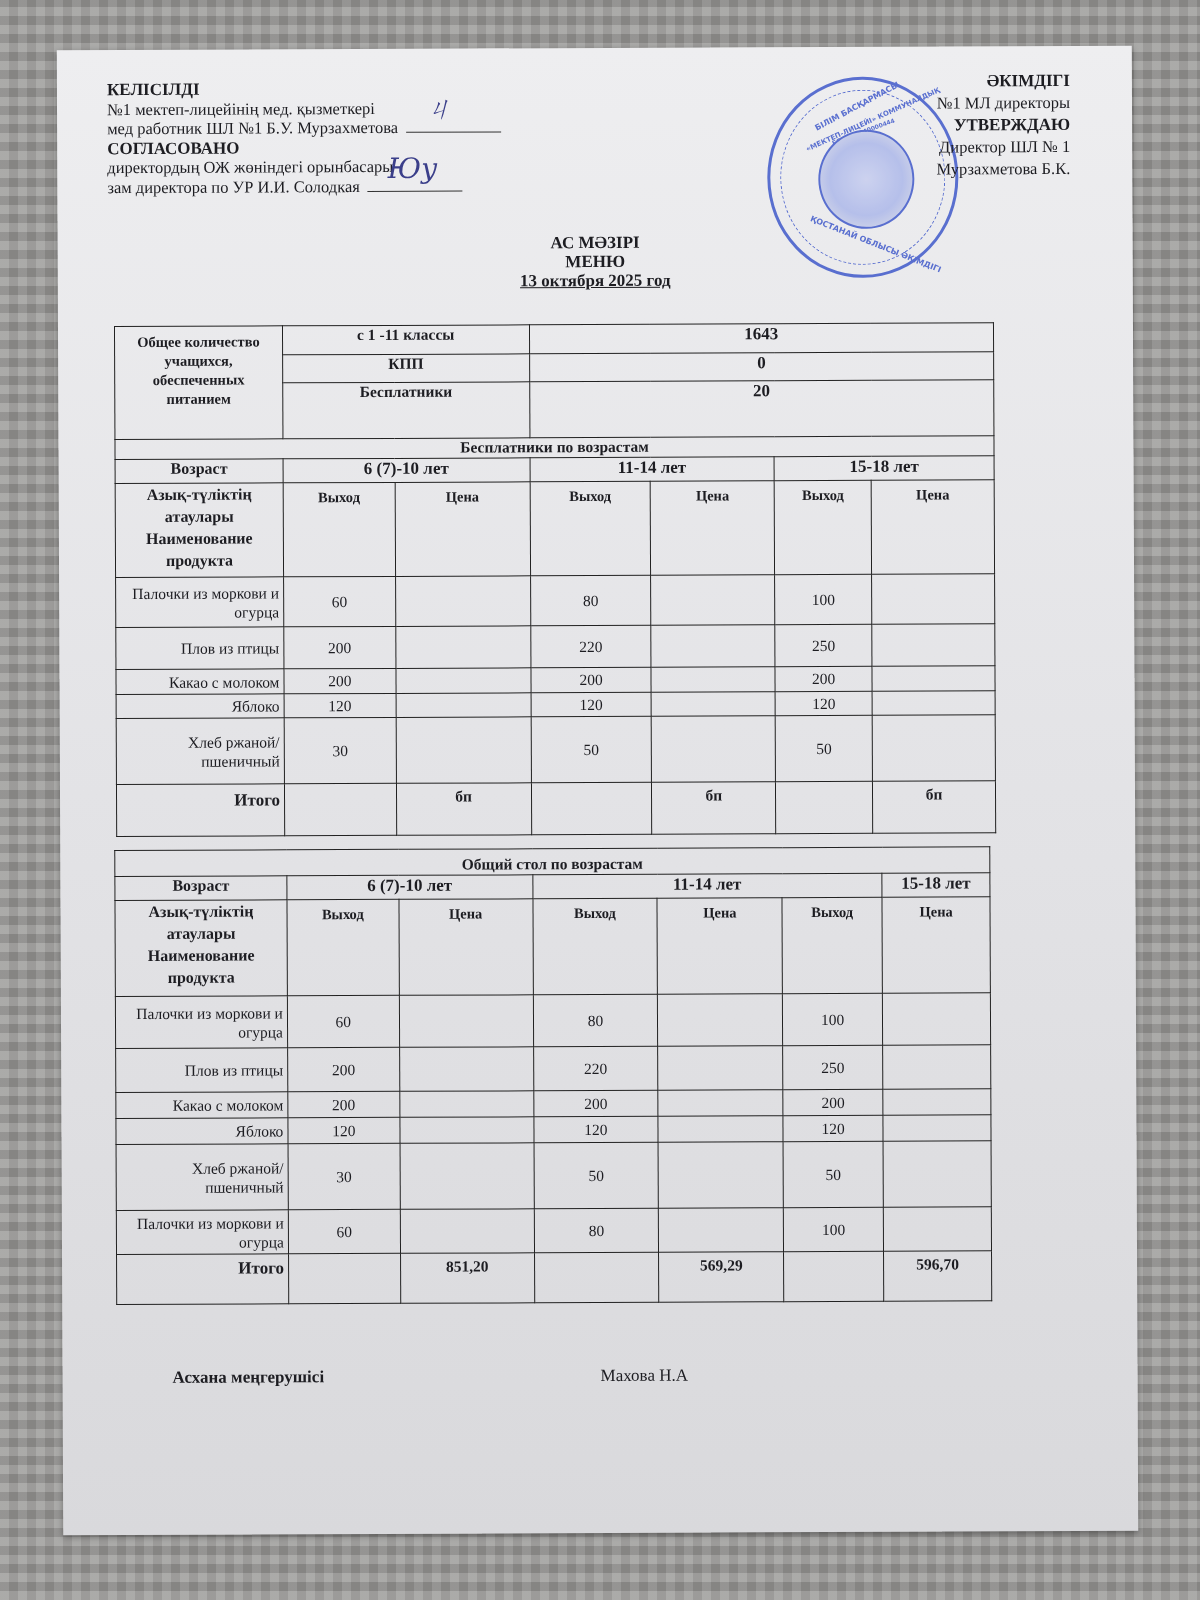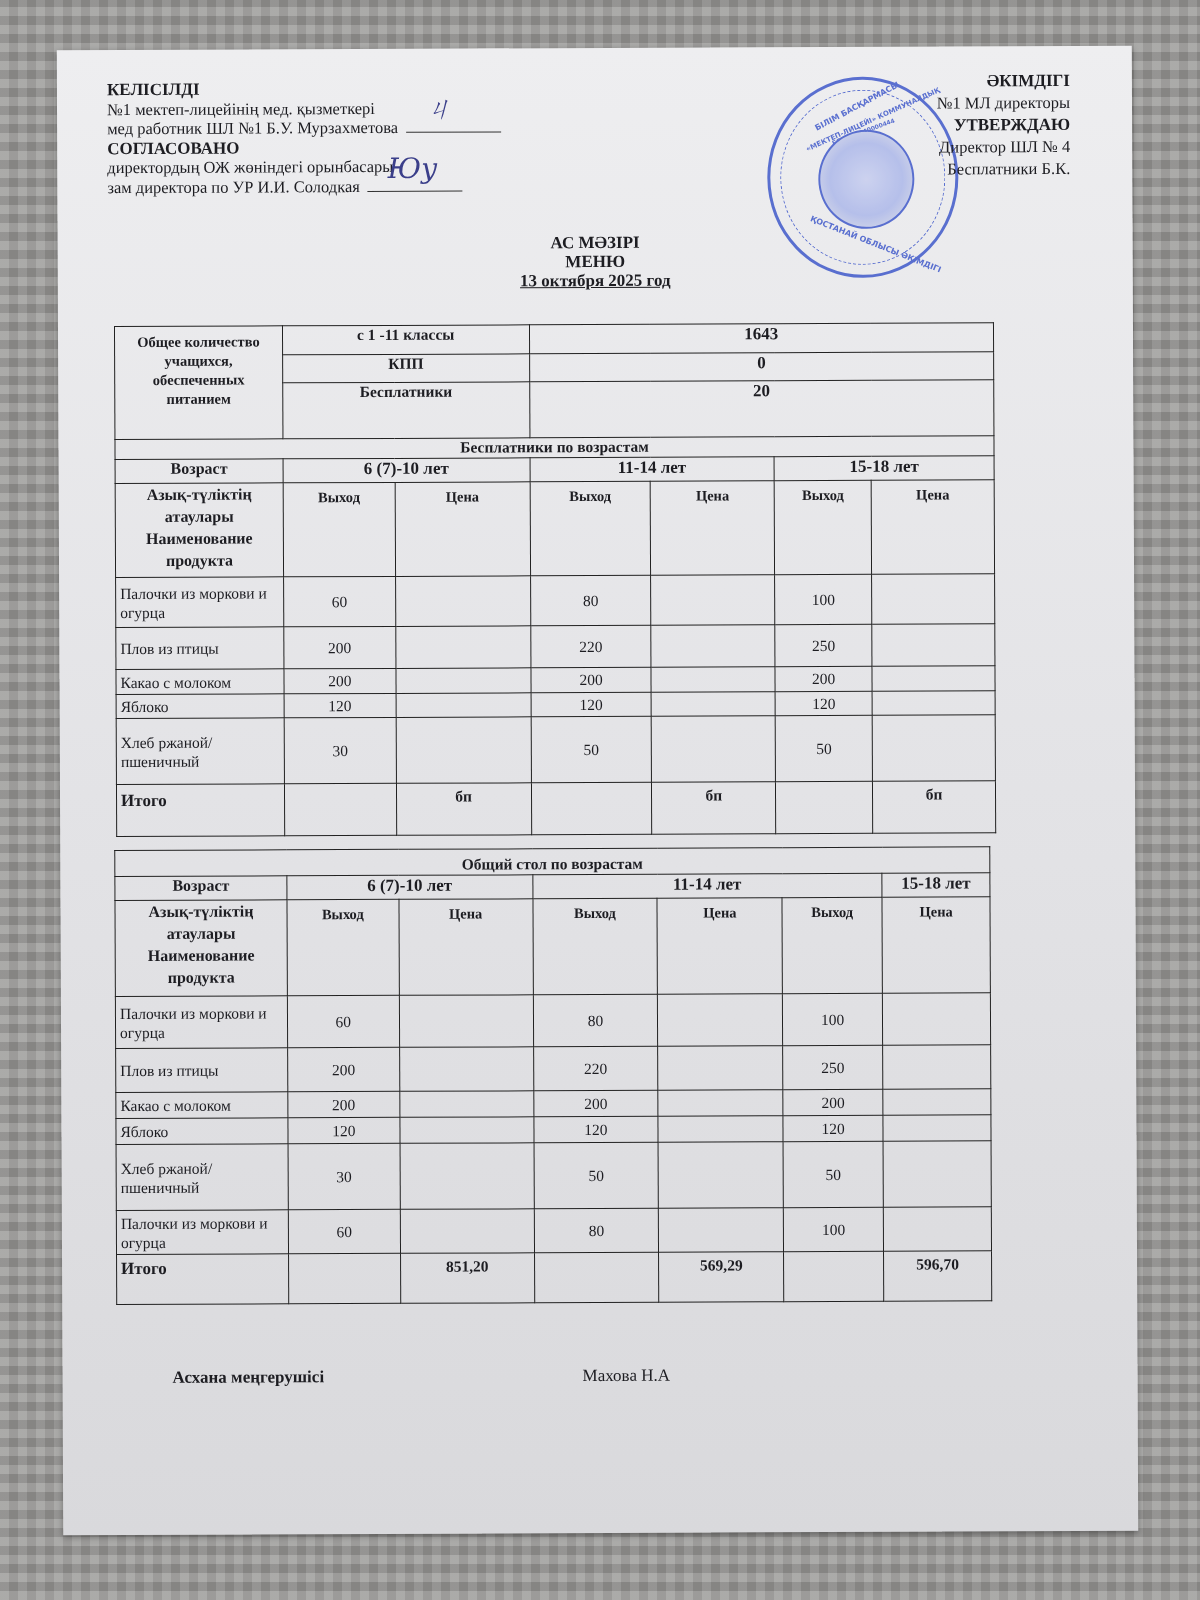--- a/index.html
+++ b/index.html
@@ -37,21 +37,21 @@
   .stamp-ring {
     position:absolute; left:10px; top:10px; right:10px; bottom:10px; border-radius:50%;
     border:1px dashed #3a54c9;
   }
   .stamp-text { position:absolute; font-family:"DejaVu Sans",sans-serif; font-size:8px; color:#3a54c9; font-weight:bold; }
   .title { left:0; width:1075px; text-align:center; top:185px; font-weight:bold; font-size:17px; line-height:19px; }
   .title .date { text-decoration:underline; }
   table { border-collapse:collapse; position:absolute; font-family:"Liberation Serif",serif; }
   td { border:1px solid #222; padding:0 4px; vertical-align:top; text-align:center; font-size:15.5px; }
   .bold { font-weight:bold; }
-  .lft { text-align:left; }
+  .lft { text-align:right; }
   .mid { vertical-align:middle; }
   .hdrcell { font-weight:bold; font-size:14.5px; padding-top:6px; }
   .big { font-size:17px; font-weight:bold; }
   .foot { top:1318px; font-size:17px;margin-left:12px; }
 </style>
 </head>
 <body>
 
 <div class="paper">
 
@@ -70,22 +70,22 @@
     <div class="stamp-text" style="left:30px;top:36px;font-size:7px;transform:rotate(-24deg);">«МЕКТЕП-ЛИЦЕЙІ» КОММУНАЛДЫҚ</div>
     <div class="stamp-text" style="left:60px;top:48px;font-size:6px;transform:rotate(-20deg);">БСН 961240000444</div>
     <div class="stamp-inner"></div>
     <div class="stamp-text" style="left:35px;top:160px;transform:rotate(22deg);">ҚОСТАНАЙ ОБЛЫСЫ ӘКІМДІГІ</div>
   </div>
 
   <div class="abs hdr-right">
     <div class="b">ӘКІМДІГІ</div>
     <div>№1 МЛ  директоры</div>
     <div class="b">УТВЕРЖДАЮ</div>
-    <div>Директор  ШЛ  № 4</div>
-    <div>Бесплатники Б.К.</div>
+    <div>Директор  ШЛ  № 1</div>
+    <div>Мурзахметова Б.К.</div>
   </div>
 
   <div class="abs title">
     <div>АС МӘЗІРІ</div>
     <div>МЕНЮ</div>
     <div class="date">13 октября 2025 год</div>
   </div>
 
   <table style="left:56px; top:276px; width:880px;">
     <colgroup>
@@ -283,14 +283,14 @@
       <td class="bold" style="padding-top:4px">851,20</td>
       <td></td>
       <td class="bold" style="padding-top:4px">569,29</td>
       <td></td>
       <td class="bold" style="padding-top:4px">596,70</td>
     </tr>
   </tbody>
     </table>
 
   <div class="abs foot bold" style="left:98px;">Асхана меңгерушісі</div>
-  <div class="abs foot" style="left:508px;">Махова Н.А</div>
+  <div class="abs foot" style="left:526px;">Махова Н.А</div>
 </div>
 
 </body></html>

